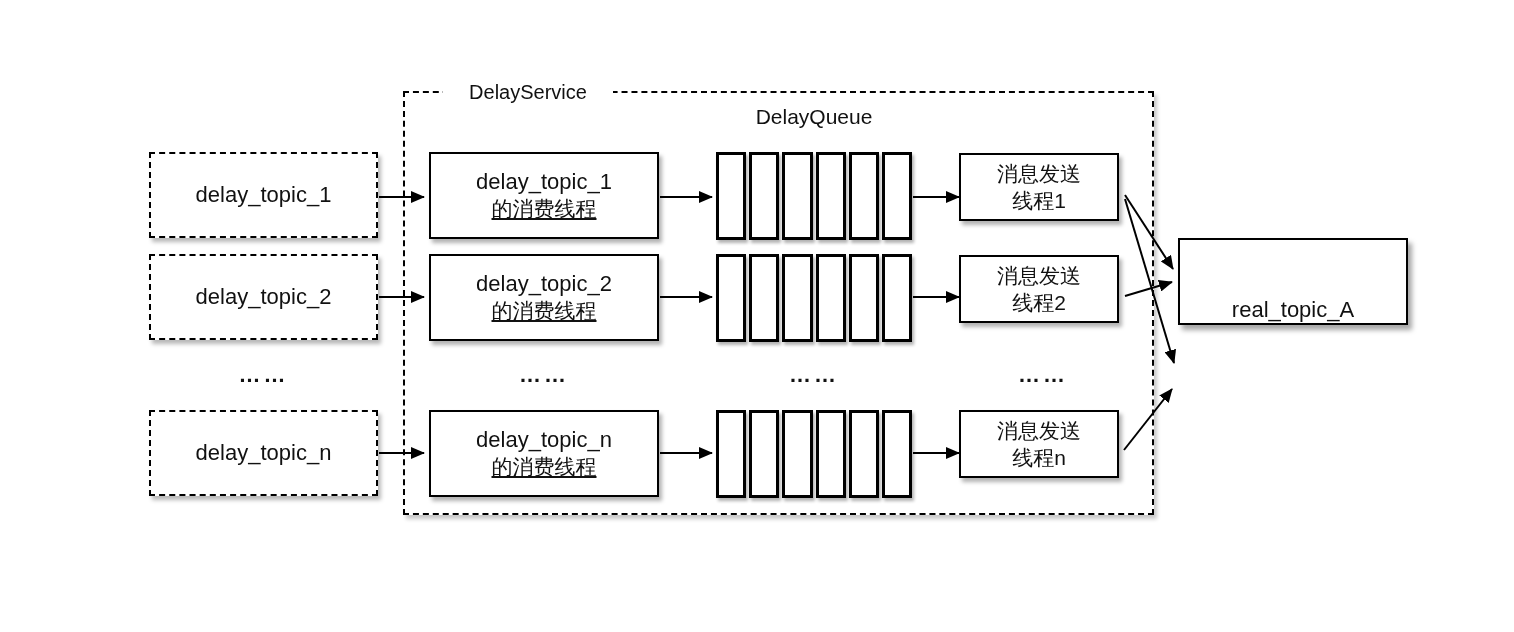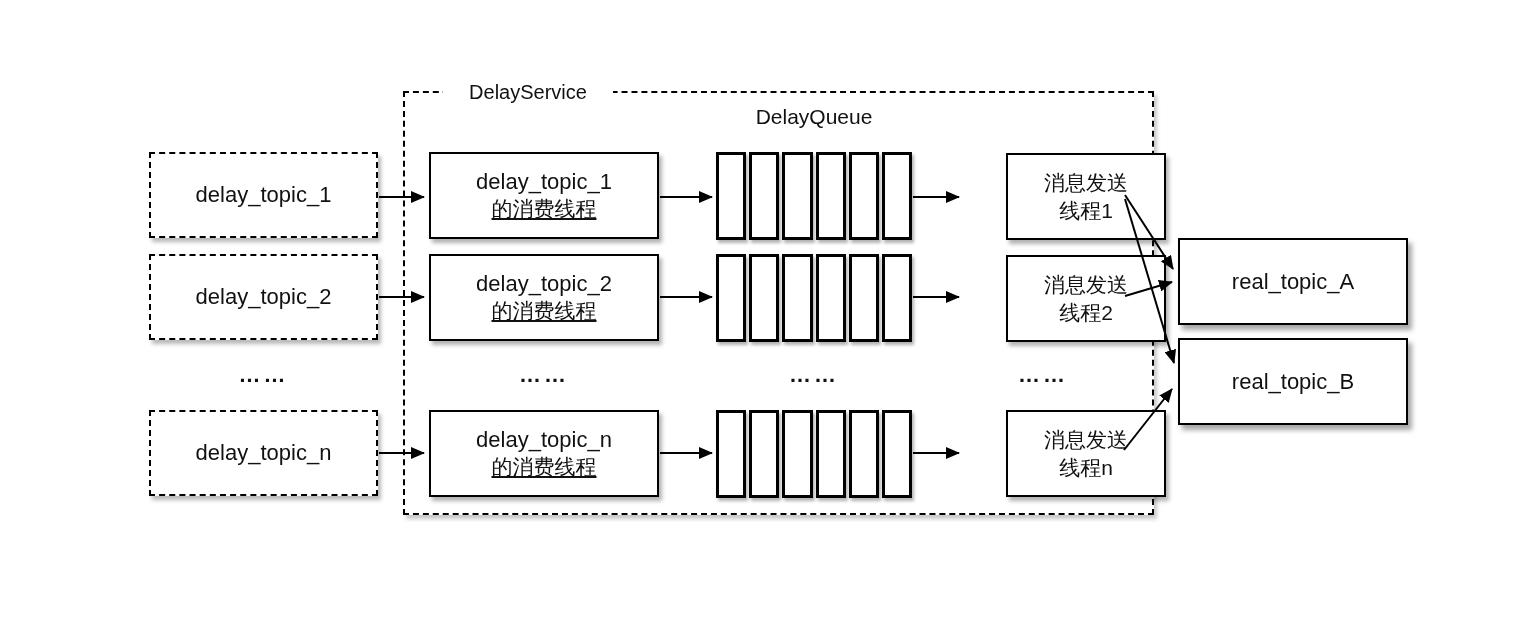--- a/index.html
+++ b/index.html
@@ -57,35 +57,35 @@
     position:absolute;left:716px;width:196px;height:88px;
     display:flex;gap:3px;box-sizing:border-box;
   }
   .qcell{
     flex:1;border:3px solid var(--stroke);
     background:var(--fill);
     box-shadow:2px 3px 3px rgba(0,0,0,0.3);
     box-sizing:border-box;
   }
   .sender-box{
-    left:1006px;width:160px;height:87px;
+    left:959px;width:160px;height:68px;
     border:2.5px solid var(--stroke);
     box-shadow:3px 4px 4px rgba(0,0,0,0.3);
     font-size:21px;line-height:1.3;
   }
   .real-box{
     left:1178px;width:230px;height:87px;
     border:2.5px solid var(--stroke);
     box-shadow:4px 5px 5px rgba(0,0,0,0.35);
     font-size:22px;
   }
   .row1{top:152px;}
   .row2{top:254px;}
   .rown{top:410px;}
-  .real-a{top:238px;}
+  .real-a{top:238px;justify-content:flex-end;}
   .real-b{top:338px;}
   .ellipsis{
     position:absolute;top:360px;height:30px;
     font-size:22px;font-weight:bold;letter-spacing:3px;
     text-align:center;line-height:30px;
   }
   .arrows{
     position:absolute;left:0;top:0;width:1514px;height:632px;
     pointer-events:none;
   }
@@ -156,23 +156,20 @@
     <div>消息发送</div>
     <div>线程2</div>
   </div>
   <div class="box sender-box" style="top:410px">
     <div>消息发送</div>
     <div>线程n</div>
   </div>
 
   <div class="box real-box real-a">
     <span>real_topic_A</span>
-  </div>
-  <div class="box real-box real-b">
-    <span>real_topic_B</span>
   </div>
 
   <div class="ellipsis" style="left:149px;width:229px">……</div>
   <div class="ellipsis" style="left:429px;width:230px">……</div>
   <div class="ellipsis" style="left:716px;width:196px">……</div>
   <div class="ellipsis" style="left:963px;width:160px">……</div>
 
   <svg class="arrows" viewBox="0 0 1514 632" xmlns="http://www.w3.org/2000/svg">
     <defs>
       <marker id="ah" markerUnits="userSpaceOnUse" markerWidth="14" markerHeight="12" refX="13" refY="6" orient="auto">

